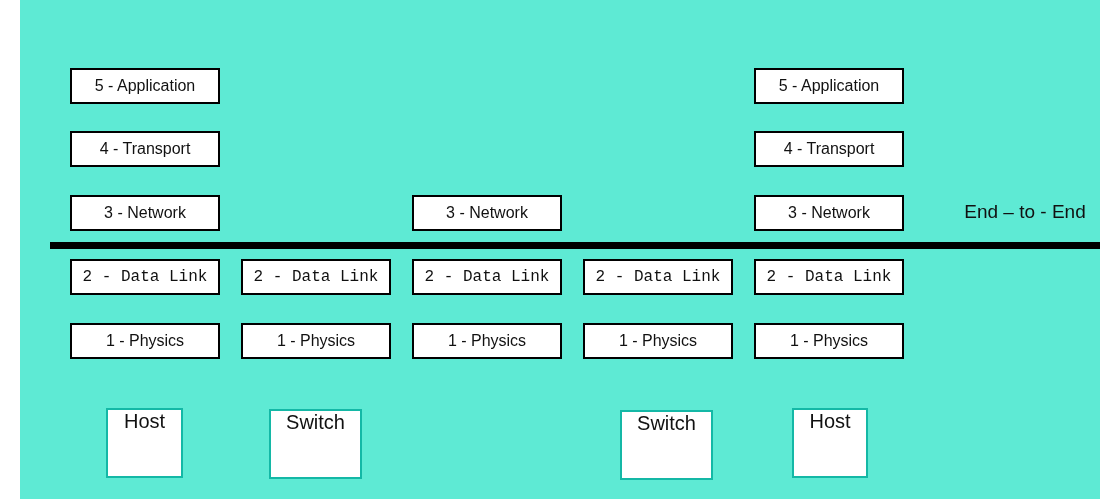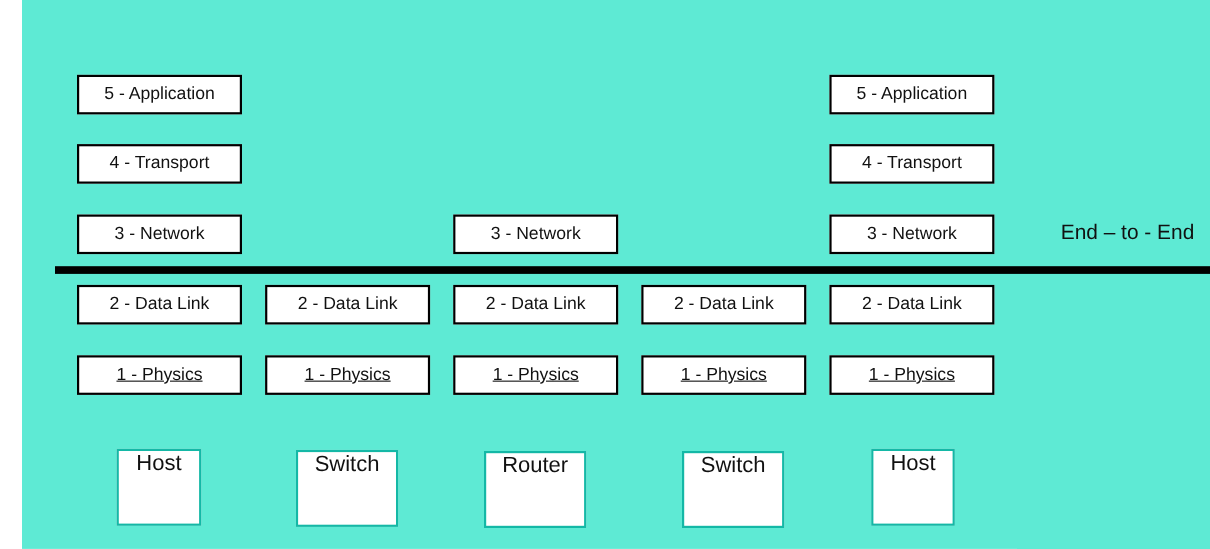--- a/index.html
+++ b/index.html
@@ -41,22 +41,22 @@
     white-space: nowrap;
   }
   .col1 { left: 50px; }
   .col2 { left: 221px; }
   .col3 { left: 392px; }
   .col4 { left: 563px; }
   .col5 { left: 734px; }
   .row-application { top: 68px; }
   .row-transport   { top: 131px; text-align: right; }
   .row-network     { top: 195px; }
-  .row-datalink    { top: 259px; }
-  .row-physics     { top: 323px; text-decoration: underline; }
+  .row-datalink    { top: 259px; font-family: Liberation Mono, monospace; }
+  .row-physics     { top: 323px; }
   
   .device {
     position: absolute;
     top: 408px;
     height: 70px;
     border: 2px solid #14b8a6;
     background: #ffffff;
     box-sizing: border-box;
     display: flex;
     align-items: flex-start;
@@ -145,23 +145,20 @@
   </div>
 
   <div class="annotation annot-end">End – to - End</div>
 
   <div class="device dev1">
     <span>Host</span>
   </div>
   <div class="device dev2">
     <span>Switch</span>
   </div>
-  <div class="device dev3">
-    <span>Router</span>
-  </div>
   <div class="device dev4">
     <span>Switch</span>
   </div>
   <div class="device dev5">
     <span>Host</span>
   </div>
 
 </div>
 
 </body></html>

